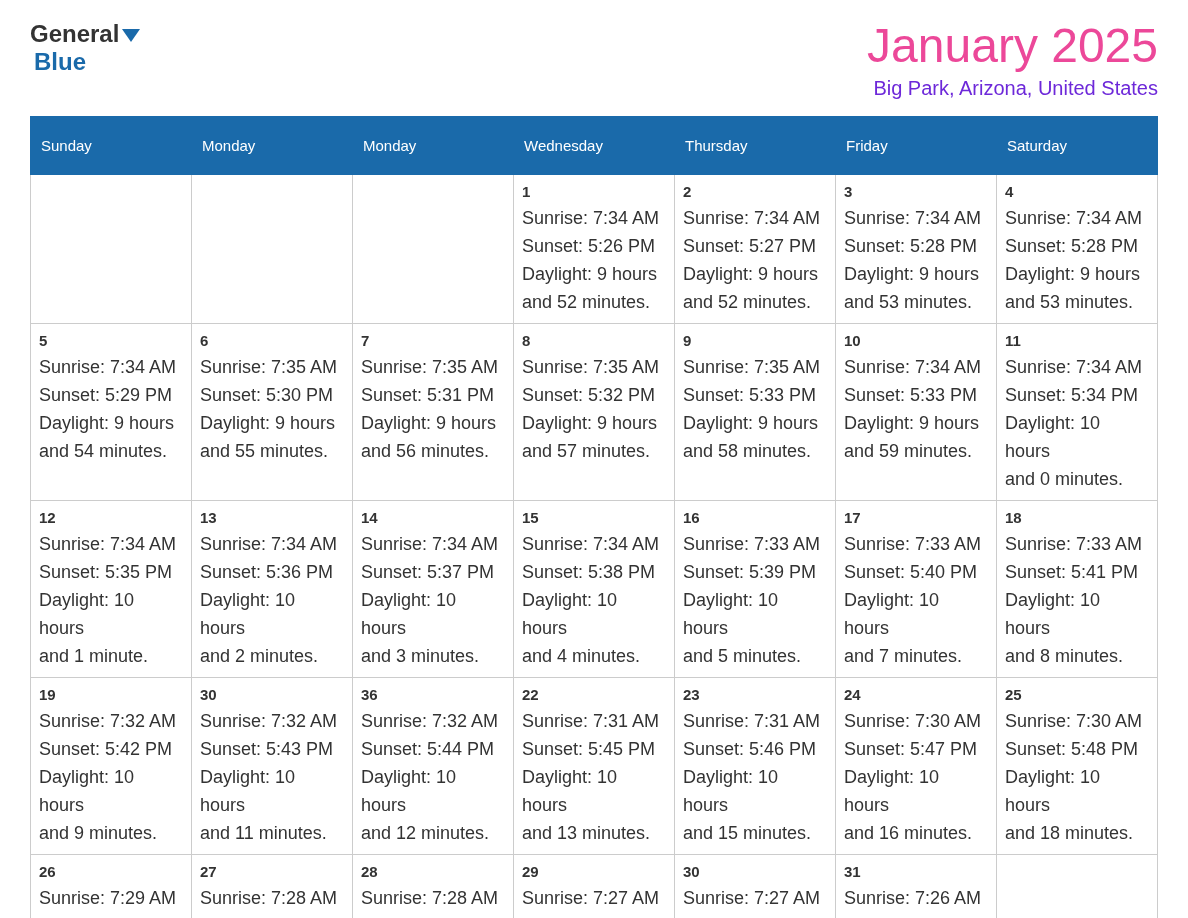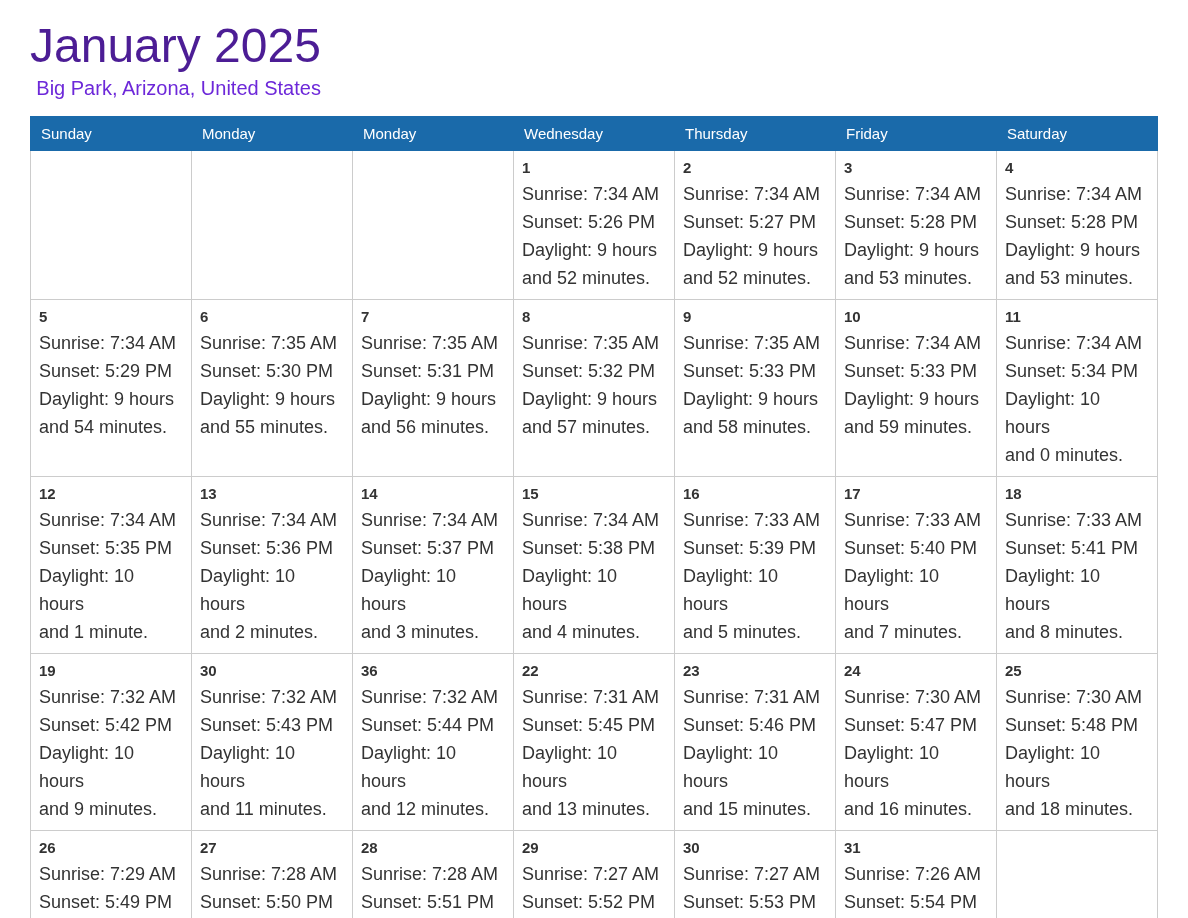--- a/index.html
+++ b/index.html
@@ -16,37 +16,37 @@
       justify-content: space-between;
       align-items: flex-start;
       margin-bottom: 16px;
     }
     .title-block {
       text-align: right;
     }
     .calendar-title {
       font-size: 48px;
       font-weight: normal;
-      color: #4c1d95;
+      color: #ec4899;
       line-height: 1.1;
     }
     .calendar-subtitle {
       font-size: 20px;
       color: #6d28d9;
       margin-top: 4px;
     }
     .calendar {
       width: 100%;
       border-collapse: collapse;
       border: 1px solid #bbb;
     }
     .calendar thead tr th {
       background-color: #1a6aaa;
       color: #fff;
-      padding: 8px 10px;
+      padding: 20px 10px;
       text-align: left;
       font-size: 15px;
       font-weight: normal;
       border: 1px solid #1a6aaa;
     }
     .calendar tbody tr td {
       border: 1px solid #ccc;
       vertical-align: top;
       padding: 6px 8px;
       width: 14.28%;
@@ -90,20 +90,29 @@
       border-right: 9px solid transparent;
       border-top: 13px solid #1a6aaa;
       margin-left: 3px;
       margin-top: 2px;
     }
   </style>
 </head>
 <body>
 
 <div class="header">
+  <div class="logo-wrapper">
+    <div class="logo-line1">
+      <span style="font-size:24px;font-weight:bold;color:#333;">General</span>
+      <span class="logo-arrow"></span>
+    </div>
+    <div class="logo-line2">
+      <span style="font-size:24px;font-weight:bold;color:#1a6aaa;margin-left:2px;">Blue</span>
+    </div>
+  </div>
   <div class="title-block">
     <div class="calendar-title">January 2025</div>
     <div class="calendar-subtitle">Big Park, Arizona, United States</div>
   </div>
 </div>
 
 <table class="calendar">
   <thead>
     <tr>
     <th>Sunday</th>

